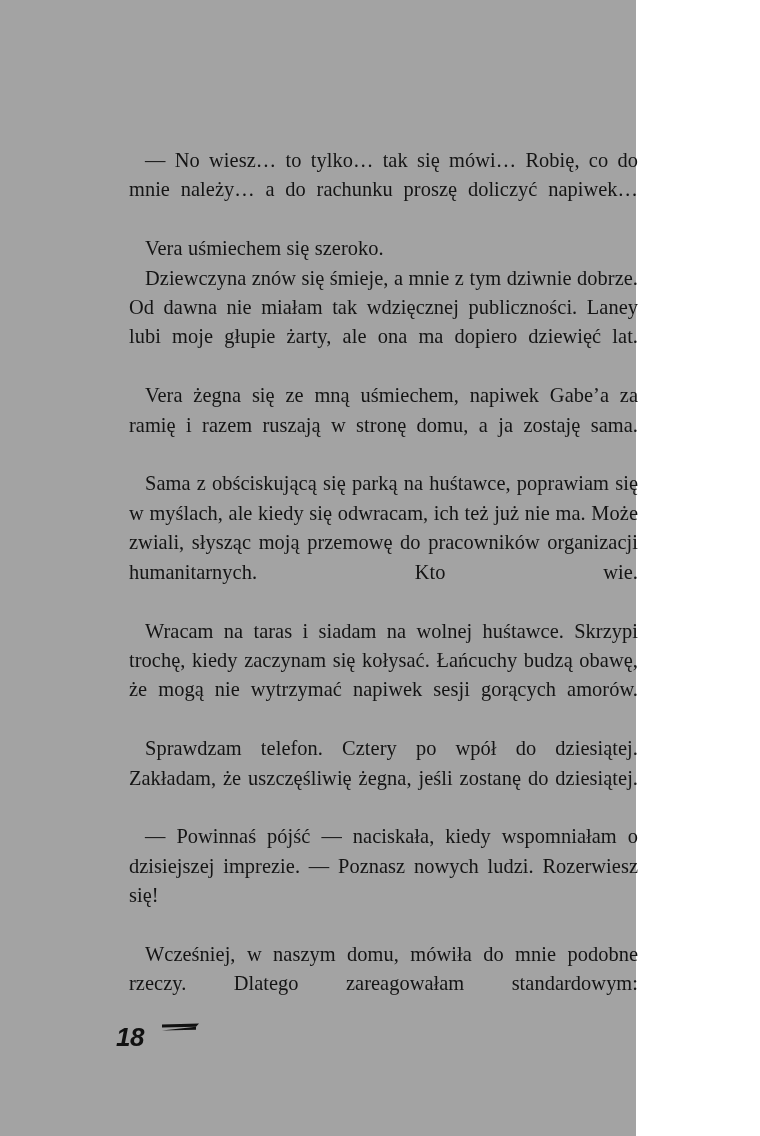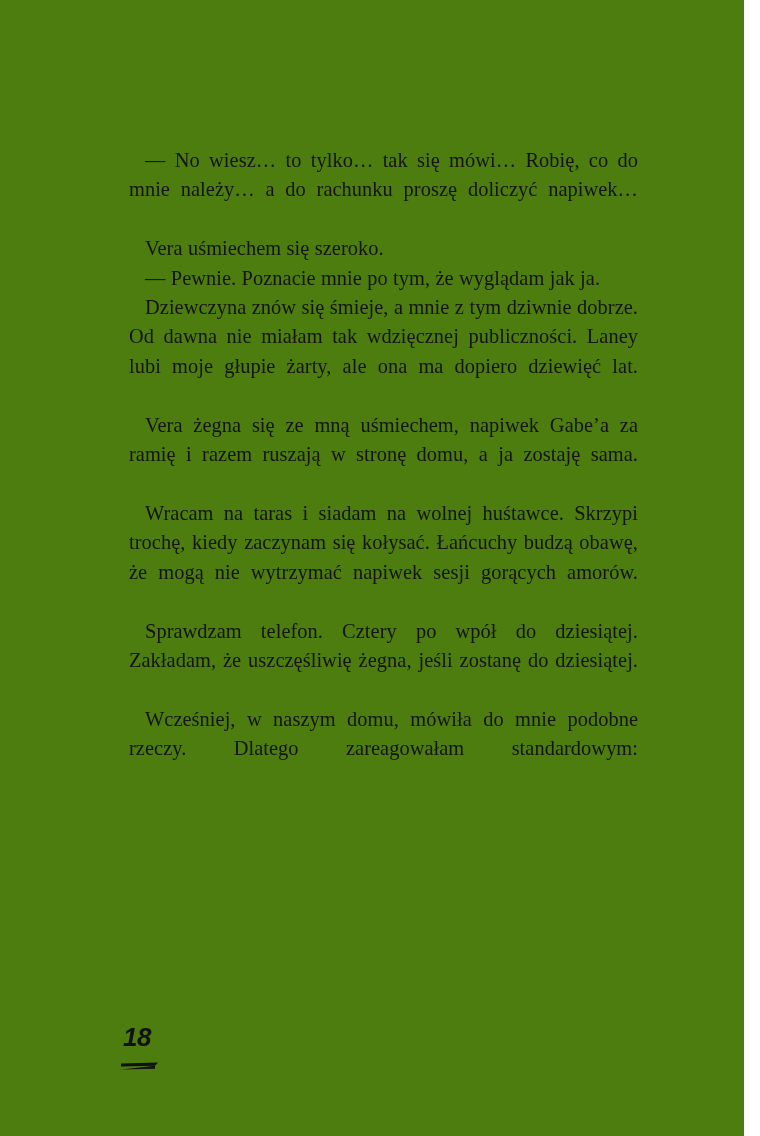--- a/index.html
+++ b/index.html
@@ -10,23 +10,23 @@
     width: 760px;
     height: 1136px;
     background: #ffffff;
     font-family: "Liberation Serif", "DejaVu Serif", serif;
     color: #141414;
     overflow: hidden;
   }
 
   .page {
     position: relative;
-    width: 744px;
+    width: 636px;
     height: 1136px;
-    background: #4d7c0f;
+    background: #a3a3a3;
   }
 
   
   .text-block {
     position: absolute;
     left: 129px;
     top: 146px;
     width: 509px;
   }
 
@@ -57,23 +57,22 @@
   .para.lastline-natural::after {
     content: none;
   }
 
   
   .folio {
     position: absolute;
     left: 116px;
     top: 1024px;
     display: flex;
-    align-items: center;
+    align-items: flex-start;
     gap: 13px;
-    flex-direction: column;
   }
   .folio-number {
     font-family: "Liberation Sans", "DejaVu Sans", sans-serif;
     font-weight: 700;
     font-style: italic;
     font-size: 26px;
     line-height: 26px;
     color: #111111;
     letter-spacing: -0.5px;
   }
@@ -99,25 +98,26 @@
 </style>
 </head>
 <body>
 
 <div class="page">
 
   <div class="text-block">
 
     <p class="para indent">— No wiesz… to tylko… tak się mówi… Robię, co do mnie należy… a do rachunku proszę doliczyć napiwek…</p>
     <p class="para indent lastline-natural">Vera uśmiechem się szeroko.</p>
-    <p class="para indent lastline-natural">— Pewnie. Poznacie mnie po tym, że wyglądam jak ja.</p>
     <p class="para indent">Dziewczyna znów się śmieje, a mnie z tym dziwnie dobrze. Od dawna nie miałam tak wdzięcznej publiczności. Laney lubi moje głupie żarty, ale ona ma dopiero dziewięć lat.</p>
     <p class="para indent">Vera żegna się ze mną uśmiechem, napiwek Gabe’a za ramię i razem ruszają w stronę domu, a ja zostaję sama.</p>
+    <p class="para indent">Sama z obściskującą się parką na huśtawce, poprawiam się w myślach, ale kiedy się odwracam, ich też już nie ma. Może zwiali, słysząc moją przemowę do pracowników organizacji humanitarnych. Kto wie.</p>
     <p class="para indent">Wracam na taras i siadam na wolnej huśtawce. Skrzypi trochę, kiedy zaczynam się kołysać. Łańcuchy budzą obawę, że mogą nie wytrzymać napiwek sesji gorących amorów.</p>
     <p class="para indent">Sprawdzam telefon. Cztery po wpół do dziesiątej. Zakładam, że uszczęśliwię żegna, jeśli zostanę do dziesiątej.</p>
+    <p class="para indent">— Powinnaś pójść — naciskała, kiedy wspomniałam o dzisiejszej imprezie. — Poznasz nowych ludzi. Rozerwiesz się!</p>
     <p class="para indent">Wcześniej, w naszym domu, mówiła do mnie podobne rzeczy. Dlatego zareagowałam standardowym:</p>
 
   </div>
 
   <div class="folio">
     <span class="folio-number">18</span>
     <span class="folio-rule">
       <span class="folio-rule-inner"></span>
     </span>
   </div>

